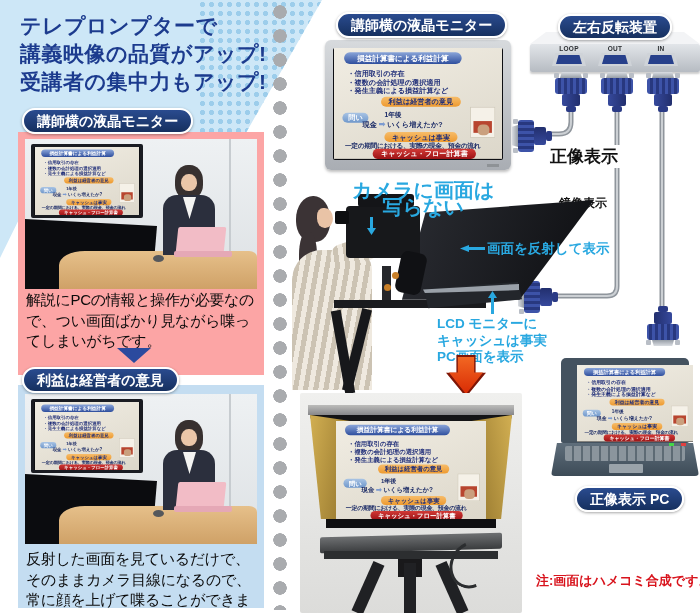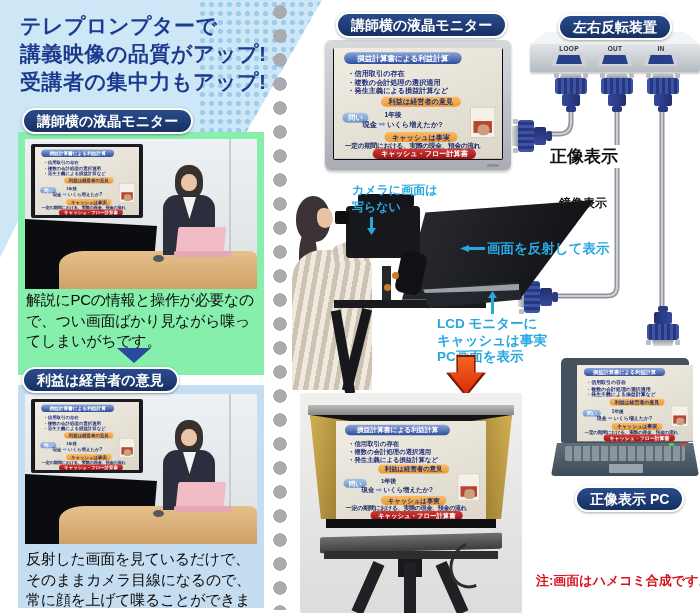--- a/index.html
+++ b/index.html
@@ -22,21 +22,21 @@
             font-size:21px;line-height:28px;letter-spacing:.5px;white-space:nowrap;}
   .headline div{display:block;}
 
   
   .pill{position:absolute;background:linear-gradient(#2a4b8f,#16305f);color:#fff;font-weight:bold;
         font-size:14px;line-height:16px;border-radius:999px;padding:3px 13px;border:2px solid #fff;
         box-shadow:0 1px 3px rgba(0,0,0,.35);white-space:nowrap;text-align:center;}
 
   
   .panel{position:absolute;}
-  .panel-gray{left:18px;top:132px;width:246px;height:243px;background:#86efac;}
+  .panel-gray{left:18px;top:132px;width:246px;height:243px;background:#fca5a5;}
   .panel-blue{left:18px;top:385px;width:246px;height:223px;background:#c4ddf1;}
   .caption{position:absolute;left:8px;width:232px;color:#0a0a0a;font-size:15px;line-height:20.5px;
            letter-spacing:-.3px;}
   .tri-down{position:absolute;left:117px;top:348px;width:34px;height:15px;background:#2b4a9e;
             clip-path:polygon(0 0,100% 0,50% 100%);}
 
   
   .scene{position:absolute;width:232px;height:150px;overflow:hidden;
          background:linear-gradient(#eef1f3,#dde1e4);}
   .scene .wall-line{position:absolute;left:204px;top:0;width:2px;height:150px;background:#c7ccd0;}
@@ -435,21 +435,21 @@
   <div class="cam-grip"></div>
   <div class="cam-post"></div>
   <div class="cam-knob" style="left:384px;top:284px;"></div>
   <div class="cam-knob" style="left:392px;top:272px;"></div>
   <div class="cam-rail"></div>
   <div class="cam-leg" style="left:352px;top:308px;transform:rotate(14deg);"></div>
   <div class="cam-leg" style="left:338px;top:310px;transform:rotate(-10deg);"></div>
   <div class="tray"></div>
   <div class="tray-top"></div>
 
-  <div class="lbl-cyan" style="left:352px;top:182px;font-size:12px;line-height:17px;">
+  <div class="lbl-cyan" style="left:352px;top:182px;font-size:20px;line-height:17px;text-align:center;">
     <div>カメラに画面は</div>
     <div>写らない</div>
   </div>
   <div class="ptr-v" style="left:370px;top:217px;height:12px;"></div>
   <div class="ptr-head head-down" style="left:367px;top:228px;"></div>
 
   <div class="lbl-cyan" style="left:487px;top:240px;font-size:13.5px;line-height:17px;">
     <div>画面を反射して表示</div>
   </div>
   <div class="ptr-h" style="left:468px;top:247px;width:17px;"></div>

